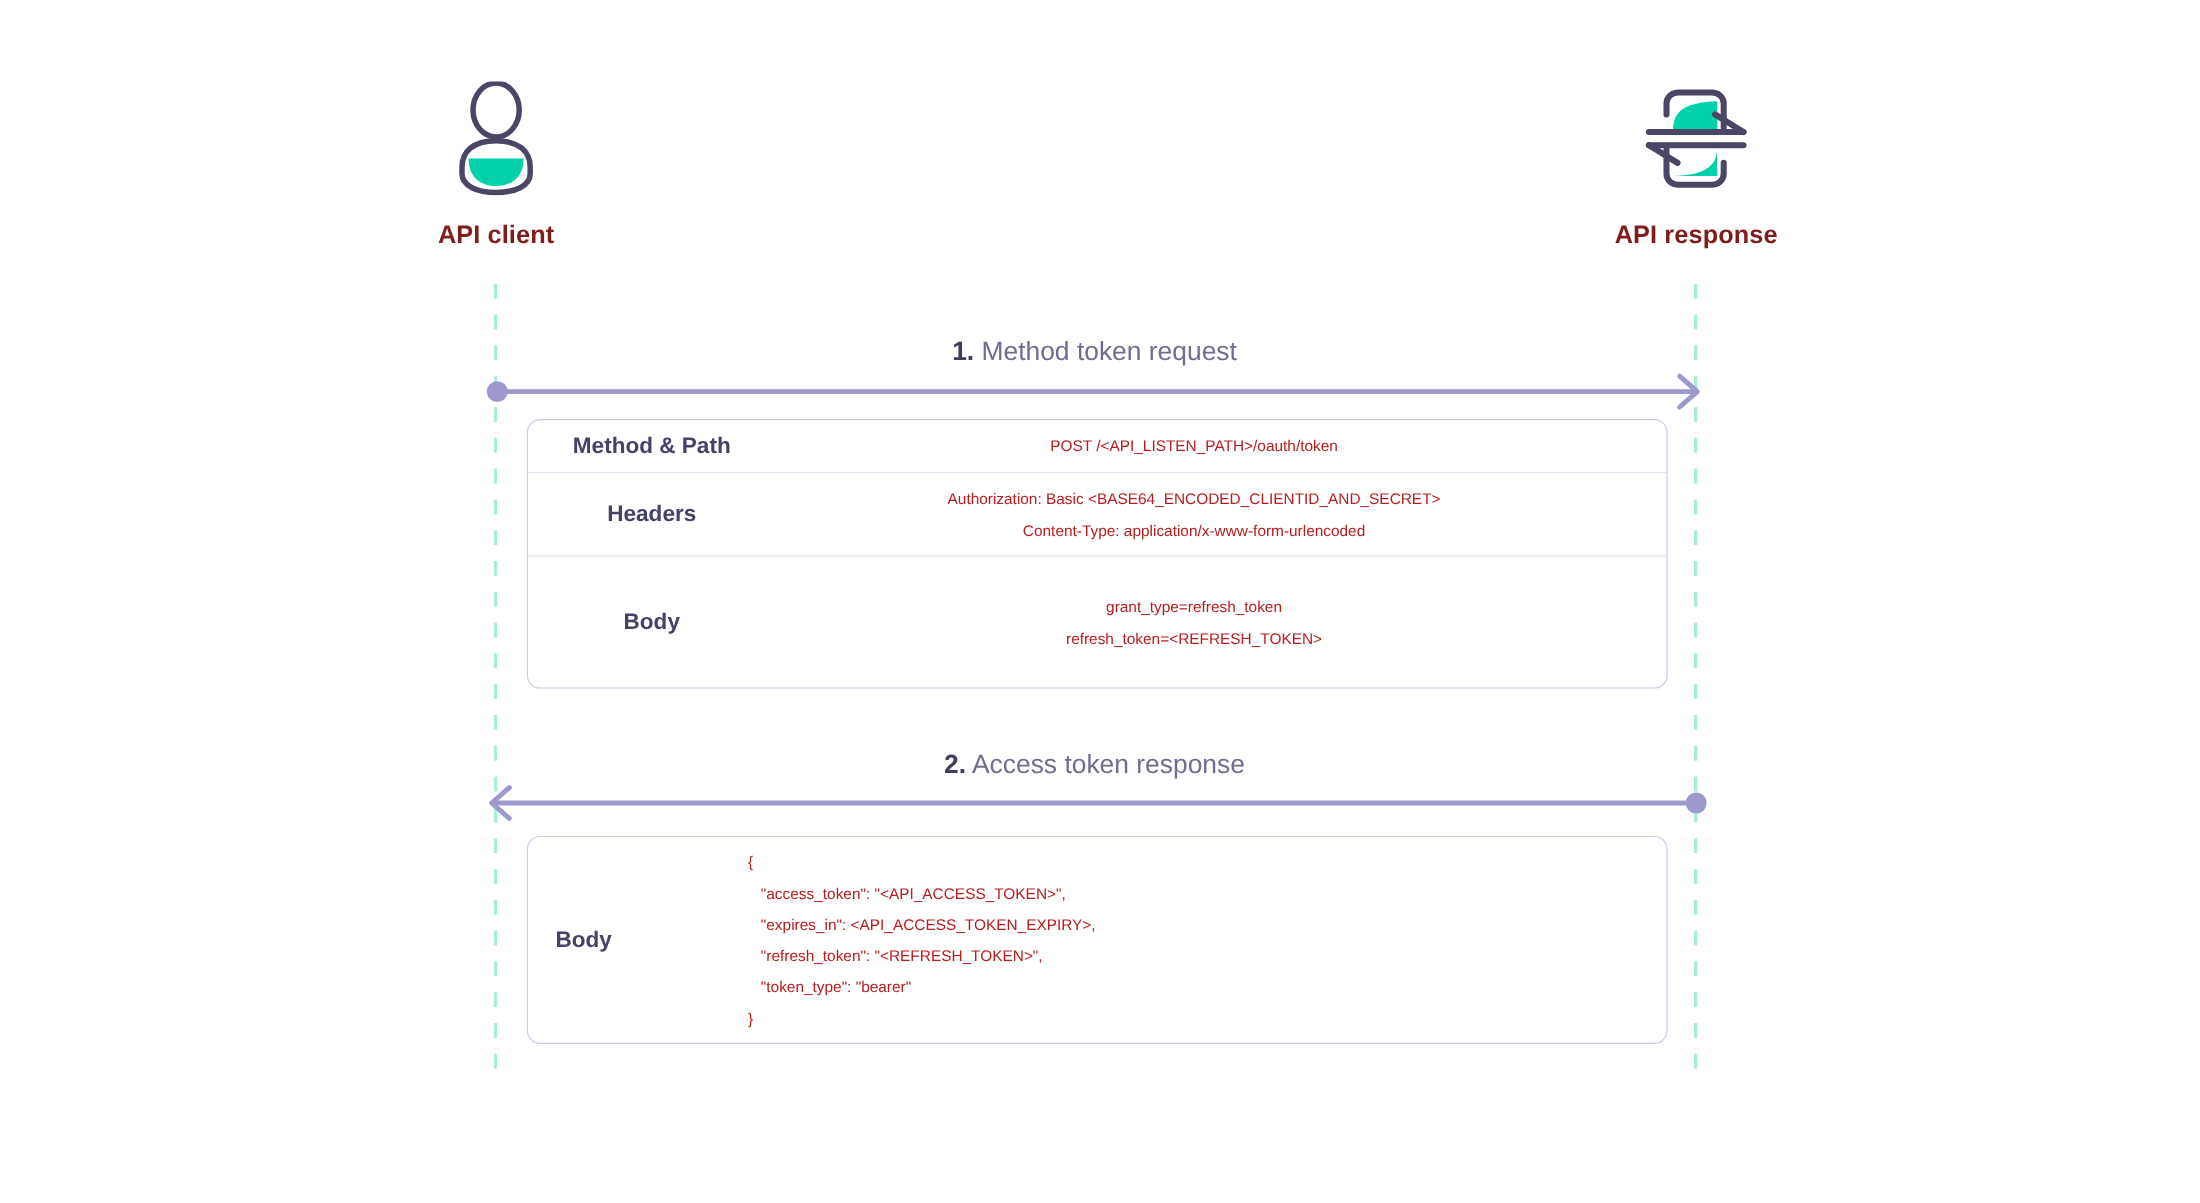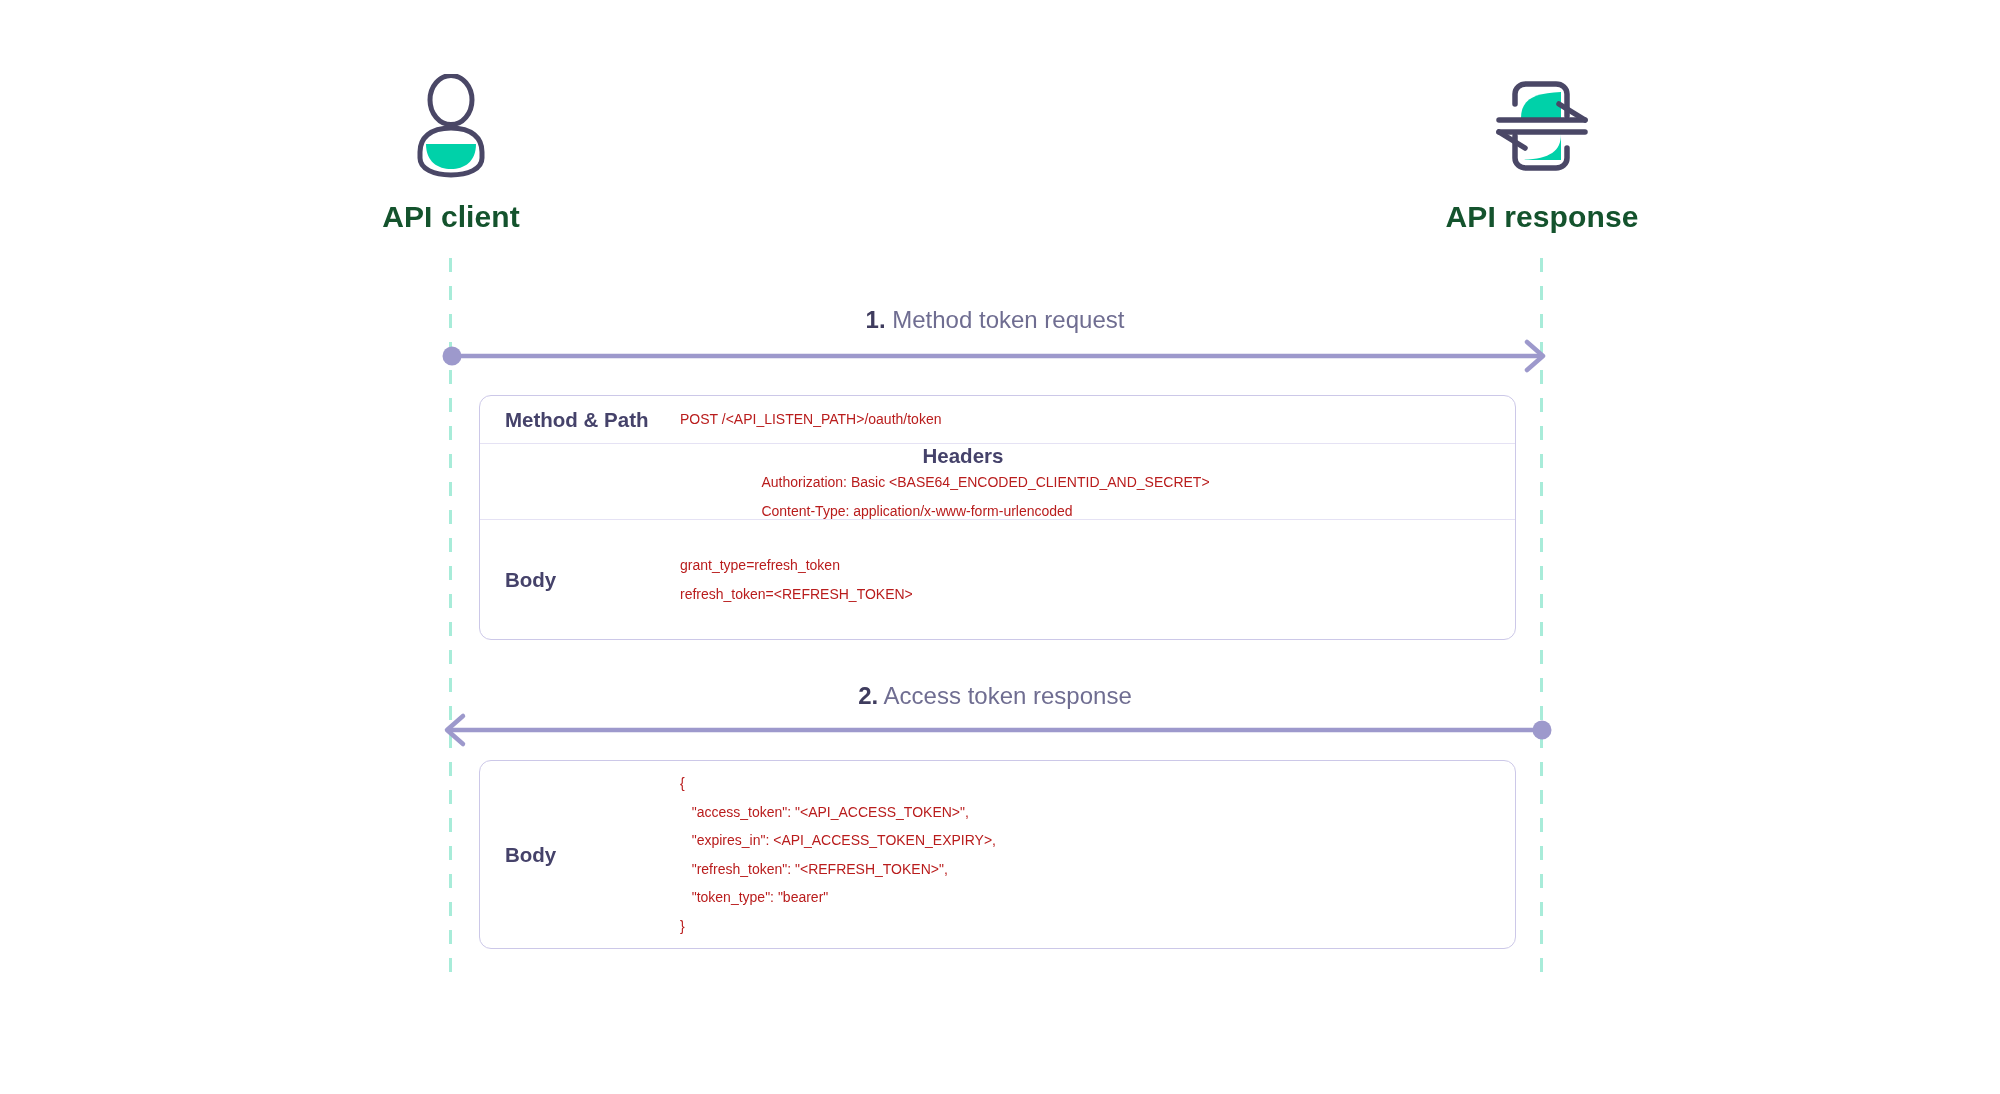--- a/index.html
+++ b/index.html
@@ -50,23 +50,23 @@
   .actor-gateway { left: 1402px; top: 74px; }
 
   .actor-icon {
     height: 104px;
     display: flex;
     align-items: center;
     justify-content: center;
   }
   .actor-label {
     margin-top: 22px;
-    font-size: 30px;
+    font-size: 23px;
     font-weight: bold;
-    color: #14532d;
+    color: #7f1d1d;
     letter-spacing: 0.1px;
   }
 
   
   .msg-title {
     position: absolute;
     width: 1100px;
     left: 445px;
     text-align: center;
     font-size: 24px;
@@ -94,21 +94,21 @@
   
   .card {
     position: absolute;
     left: 479px;
     width: 1037px;
     border: 1.5px solid #ccc8e8;
     border-radius: 12px;
     box-sizing: border-box;
     background: #ffffff;
   }
-  .card-request  { top: 395px; }
+  .card-request  { top: 381px; text-align: center; }
   .card-response { top: 760px; }
 
   .row {
     display: flex;
     align-items: center;
     border-top: 1.5px solid #e5e2f4;
     box-sizing: border-box;
   }
   .row:first-child { border-top: none; }
 
@@ -124,21 +124,21 @@
   .row-value {
     flex: 1 1 auto;
     padding-right: 24px;
     font-size: 14px;
     color: #b91c1c;
     line-height: 28.5px;
   }
   .row-value .line { display: block; white-space: pre; }
 
   .row-method  { height: 47px; }
-  .row-headers { height: 76px; flex-direction: column; }
+  .row-headers { height: 76px; }
   .row-body-request  { height: 120px; }
   .row-body-response { height: 187px; }
 </style>
 </head>
 <body>
 
 <div class="diagram">
 
   <div class="lifeline lifeline-client"></div>
   <div class="lifeline lifeline-gateway"></div>

